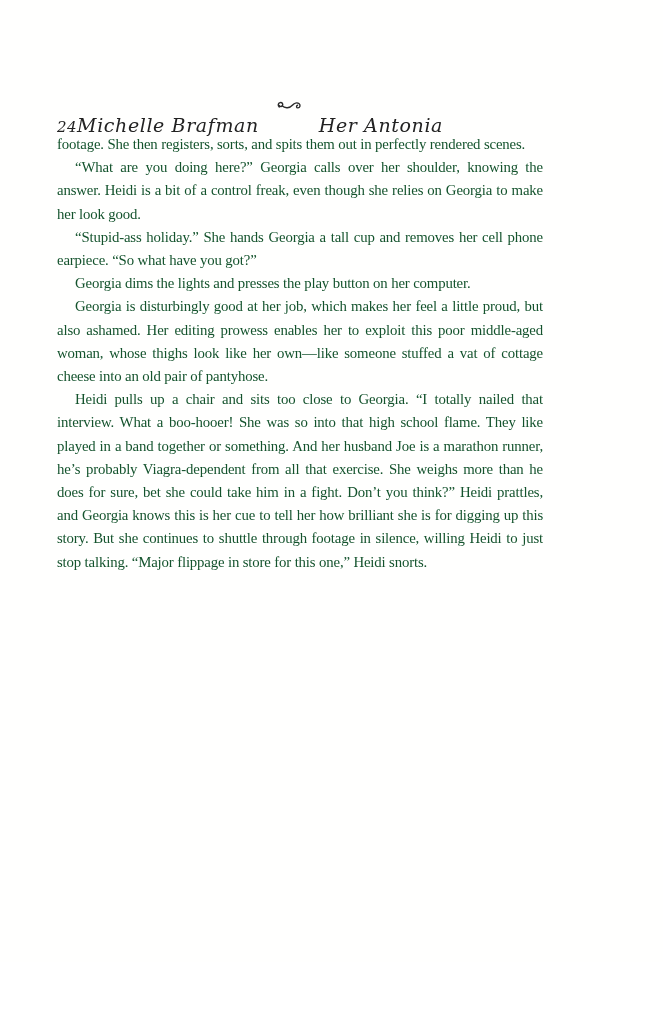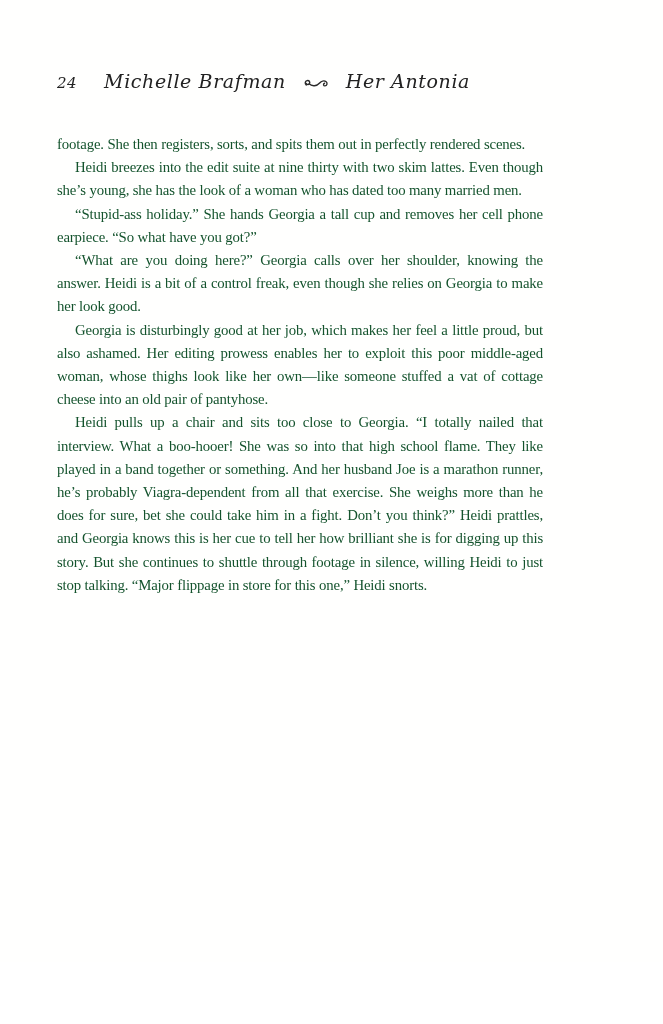--- a/index.html
+++ b/index.html
@@ -28,34 +28,34 @@
     font-style: italic;
     color: #222222;
     white-space: nowrap;
   }
   .page-number {
     font-size: 15px;
     font-style: italic;
     letter-spacing: 0.5px;
   }
   .header-author {
-    margin-left: 27px;
     font-size: 19px;
     letter-spacing: 0.6px;
   }
   .header-ornament {
     align-self: center;
     margin: 0 17px;
     transform: translateY(2px);
     color: #2a2a2a;
     line-height: 0;
   }
   .header-title {
     font-size: 19px;
     letter-spacing: 0.6px;
+    margin-top: 44px;
   }
   .body-text {
     position: absolute;
     top: 133px;
     left: 57px;
     width: 486px;
     font-size: 14.8px;
     line-height: 23.2px;
     letter-spacing: -0.15px;
     text-align: justify;
@@ -82,20 +82,20 @@
         <path d="M4 11 C2 9 2.5 6 5 5.5 C7.5 5 9 7 8 9 C7 11 4.5 10.8 4 9
                  M7.5 9.5 C11 13 17 12.5 20.5 8.5 C22.5 6.2 26 5 28.5 7
                  C30.5 8.7 29.5 12 27 12 C25 12 24.5 9.5 26.5 8.8" fill="none" stroke="currentColor" stroke-width="1.7" stroke-linecap="round"></path>
       </svg>
     </span>
     <span class="header-title">Her Antonia</span>
   </div>
 
   <div class="body-text">
     <p>footage. She then registers, sorts, and spits them out in perfectly rendered scenes.</p>
-    <p class="indent">Heidi breezes into the edit suite at nine thirty with two skim lattes. Even though she’s young, she has the look of a woman who has dated too many married men.</p>
+    <p class="indent">“What are you doing here?” Georgia calls over her shoulder, knowing the answer. Heidi is a bit of a control freak, even though she relies on Georgia to make her look good.</p>
     <p class="indent">“Stupid-ass holiday.” She hands Georgia a tall cup and removes her cell phone earpiece. “So what have you got?”</p>
-    <p class="indent">“What are you doing here?” Georgia calls over her shoulder, knowing the answer. Heidi is a bit of a control freak, even though she relies on Georgia to make her look good.</p>
+    <p class="indent">Georgia dims the lights and presses the play button on her computer.</p>
     <p class="indent">Georgia is disturbingly good at her job, which makes her feel a little proud, but also ashamed. Her editing prowess enables her to exploit this poor middle-aged woman, whose thighs look like her own—like someone stuffed a vat of cottage cheese into an old pair of pantyhose.</p>
     <p class="indent">Heidi pulls up a chair and sits too close to Georgia. “I totally nailed that interview. What a boo-hooer! She was so into that high school flame. They like played in a band together or something. And her husband Joe is a marathon runner, he’s probably Viagra-dependent from all that exercise. She weighs more than he does for sure, bet she could take him in a fight. Don’t you think?” Heidi prattles, and Georgia knows this is her cue to tell her how brilliant she is for digging up this story. But she continues to shuttle through footage in silence, willing Heidi to just stop talking. “Major flippage in store for this one,” Heidi snorts.</p>
   </div>
 
 </div>
 
 </body></html>

